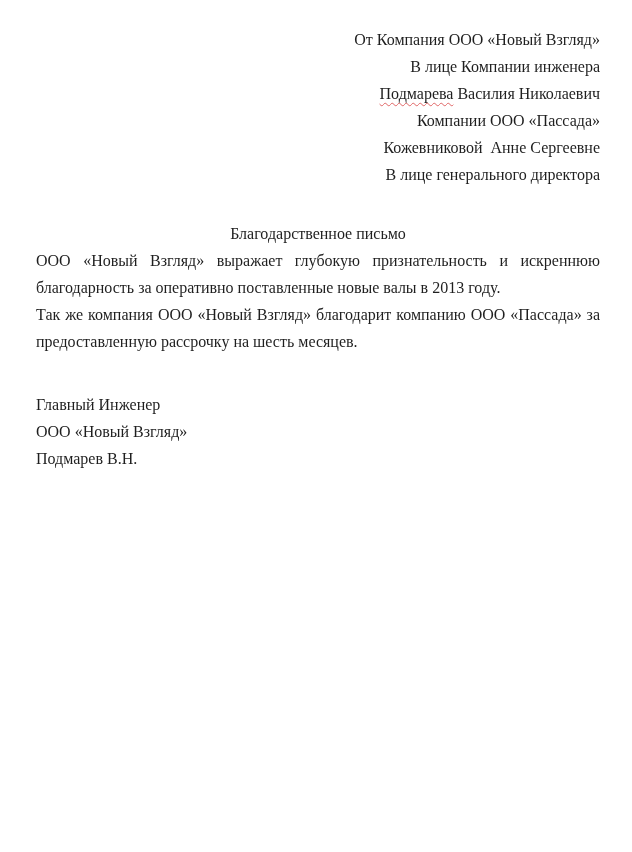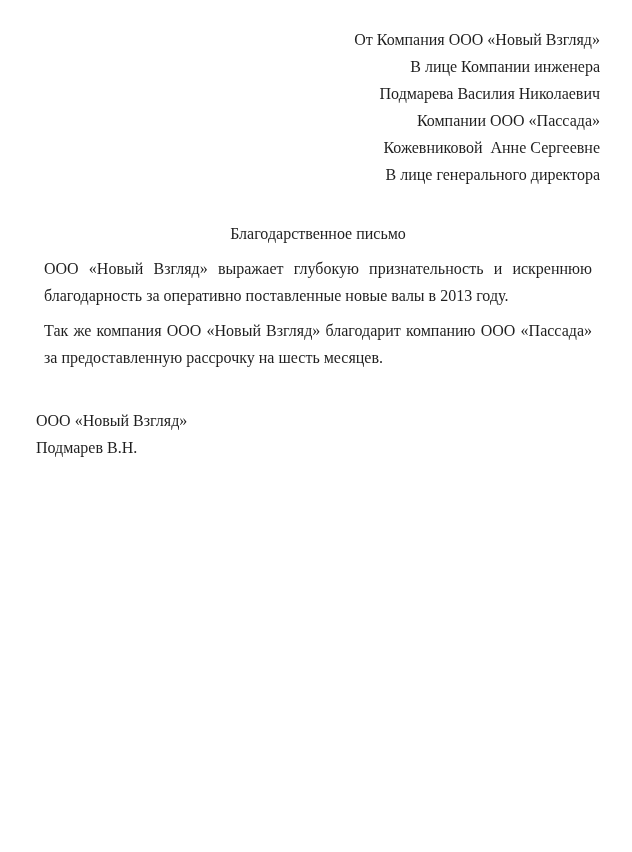--- a/index.html
+++ b/index.html
@@ -20,31 +20,32 @@
     color: #1f1f1f;
   }
   .header {
     text-align: right;
   }
   .header-line {
     white-space: pre-wrap;
     text-align: right;
   }
   .misspelled {
+    text-decoration: underline;
     text-decoration-style: wavy;
     text-decoration-color: #e06666;
     text-decoration-thickness: 1px;
     text-underline-offset: 3px;
   }
   .title {
     text-align: center;
     margin-top: 32px;
   }
   .para {
-    margin: 8px;
+    margin: 0;
     text-align: justify;
   }
   .signature {
     margin-top: 36px;
   }
   .signature-line {
     white-space: pre-wrap;
   }
 </style>
 </head>
@@ -62,17 +63,18 @@
   </div>
 
   <div class="title">Благодарственное письмо</div>
 
   <div>
     <p class="para">ООО «Новый Взгляд» выражает глубокую признательность и искреннюю благодарность за оперативно поставленные новые валы в 2013 году.</p>
     <p class="para">Так же компания ООО «Новый Взгляд» благодарит компанию ООО «Пассада» за предоставленную рассрочку на шесть месяцев.</p>
   </div>
 
   <div class="signature">
+    <div class="signature-line">Главный Инженер</div>
     <div class="signature-line">ООО «Новый Взгляд»</div>
     <div class="signature-line">Подмарев В.Н.</div>
   </div>
 
 </div>
 
 </body></html>

